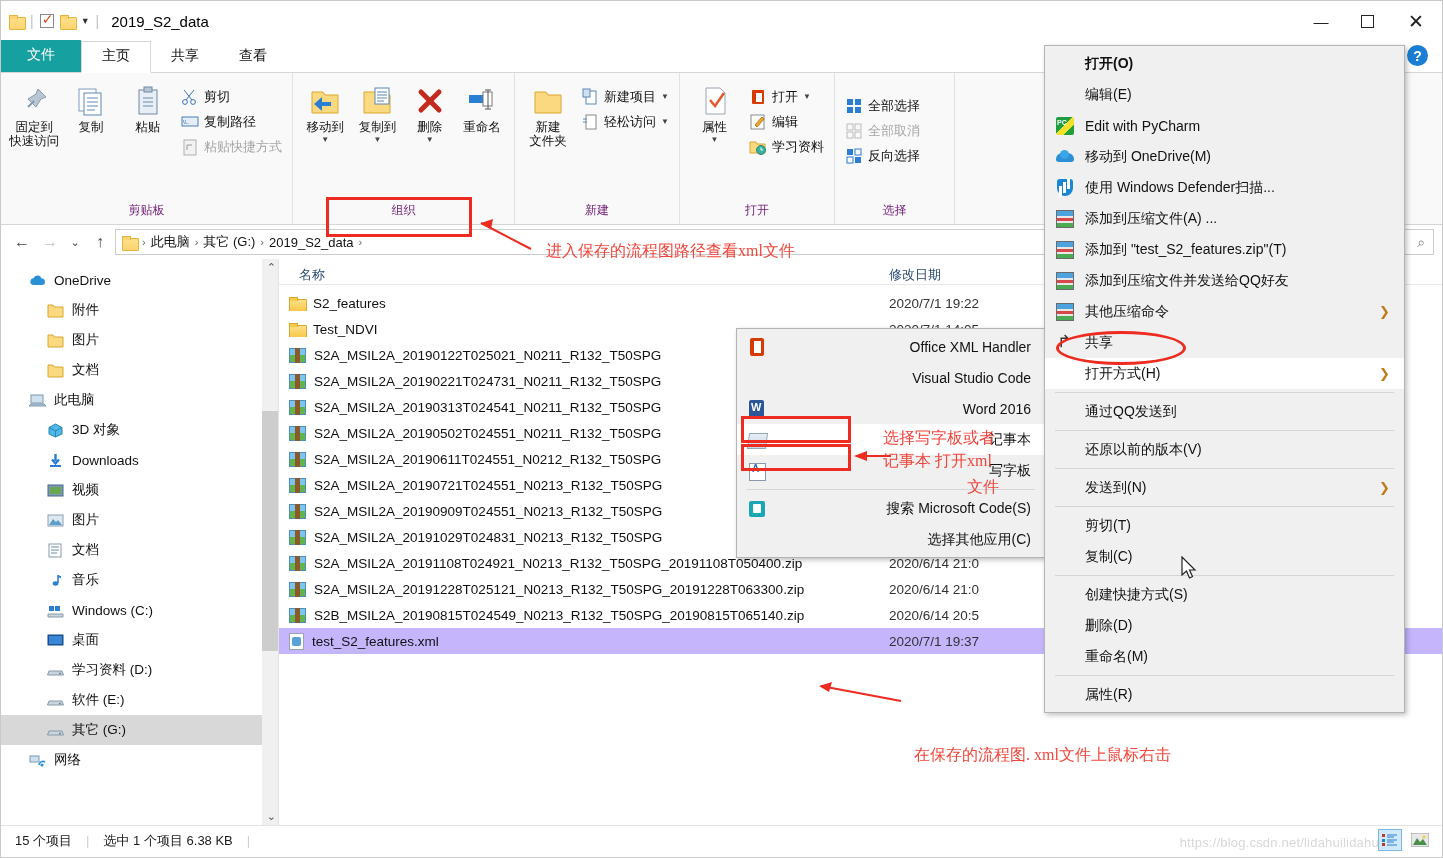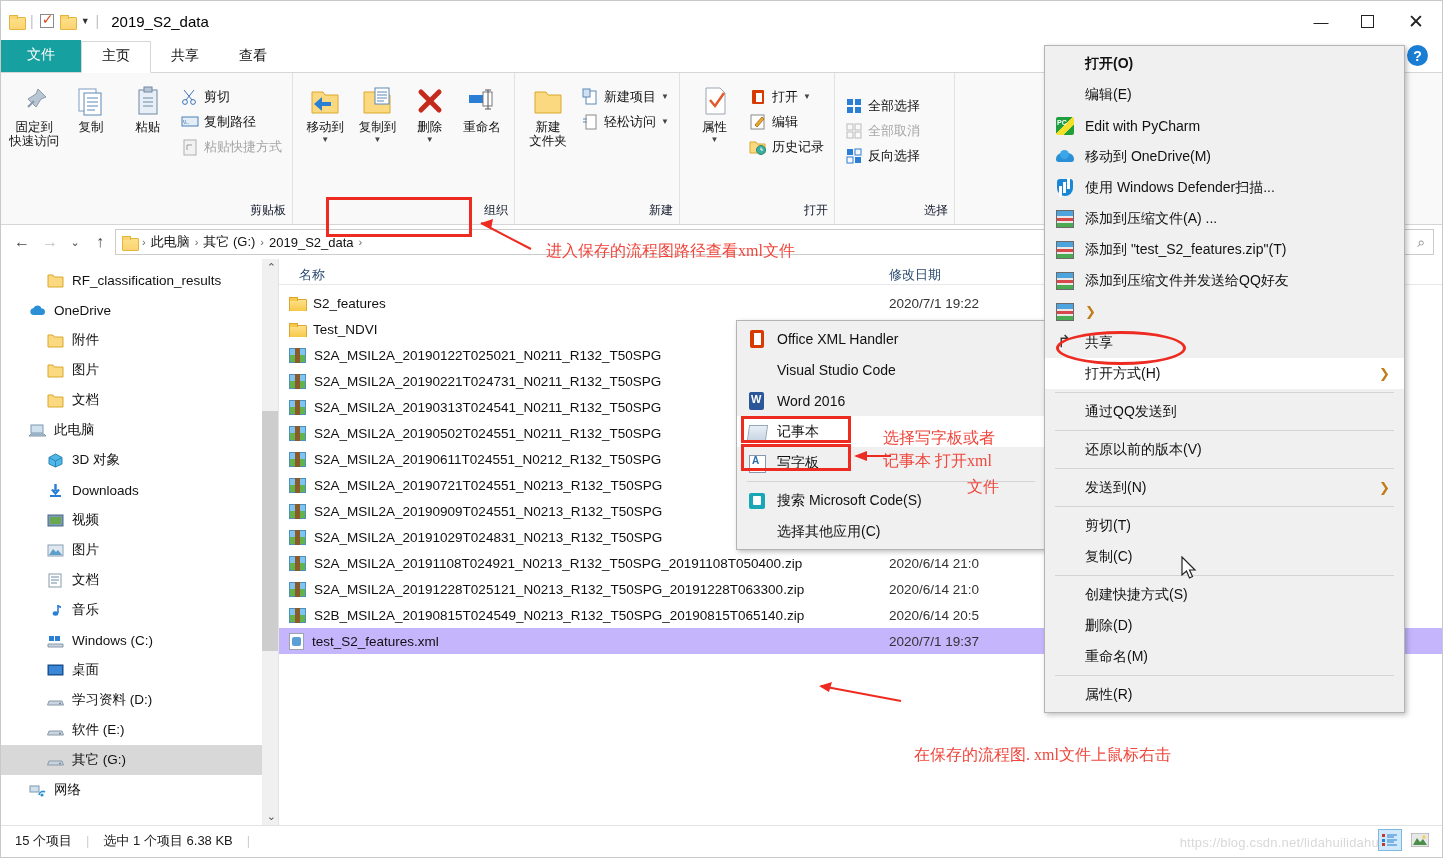--- a/index.html
+++ b/index.html
@@ -38,21 +38,21 @@
   .tab { padding:5px 20px 7px 20px; font-size:14px; color:#111; }
   .tab.file { background:#17a0a0; color:#fff; padding:6px 26px 8px 26px; }
   .tab.active { border:1px solid #d6d6d6; border-bottom:1px solid #fff; background:#fff; margin-bottom:-1px; }
   .help-q { position:absolute; right:14px; top:4px; width:21px; height:21px; border-radius:50%;
       background:#1a7fd4; color:#fff; font-size:14px; font-weight:bold; display:flex; align-items:center; justify-content:center;}
 
   
   .ribbon { height:152px; background:#f9f9f9; border-bottom:1px solid #d6d6d6; display:flex; position:relative; }
   .rgroup { display:flex; flex-direction:column; justify-content:space-between; border-right:1px solid #e2e2e2; padding:4px 6px 0 6px; position:relative;}
   .rgroup-body { display:flex; align-items:flex-start; gap:2px; padding-top:4px; flex:1; }
-  .rgroup-title { text-align:right; font-size:12px; color:#0f172a; padding-bottom:5px;font-family:Liberation Serif, serif; }
+  .rgroup-title { text-align:center; font-size:12px; color:#701a75; padding-bottom:5px;font-family:Liberation Serif, serif; }
   .bigbtn { width:62px; display:flex; flex-direction:column; align-items:center; gap:3px; padding:4px 2px; font-size:12.5px; color:#111; text-align:center; line-height:1.15;}
   .bigbtn .lbl { white-space:pre-line; }
   .smallcol { display:flex; flex-direction:column; gap:3px; padding-top:5px; }
   .smallbtn { display:flex; align-items:center; gap:5px; font-size:13px; color:#111; padding:2px 4px; white-space:nowrap;}
   .smallbtn.dim { color:#a5a5a5; }
   .ico { width:18px; height:18px; display:inline-block; position:relative; flex:none;}
   .ico-big { width:32px; height:32px; position:relative; display:inline-block;}
   .caret-dn { font-size:8px; color:#444; line-height:6px; }
 
   
@@ -378,21 +378,21 @@
             <span>编辑</span>
           </div>
           <div class="smallbtn">
             <span class="ico">
               <svg width="18" height="18" viewBox="0 0 18 18">
                   <path d="M1 4 h6 l1 2 h8 v9 H1 Z" fill="#fbd980" stroke="#d9a82f"></path>
                   <circle cx="12" cy="12" r="4.5" fill="#3bb0a0" stroke="#2a8878"></circle>
                   <path d="M12 9.5 v2.5 h2" stroke="#fff" fill="none"></path>
                 </svg>
             </span>
-            <span>历史记录</span>
+            <span>学习资料</span>
           </div>
         </div>
       </div>
       <div class="rgroup-title">打开</div>
     </div>
 
     <div class="rgroup" style="width:120px">
       <div class="rgroup-body">
         <div class="smallcol" style="padding-top:14px">
           <div class="smallbtn">
@@ -454,28 +454,20 @@
     </div>
     <div class="searchbox">
       <span style="font-size:14px;">⌕</span>
     </div>
   </div>
 
   <div class="content">
 
     <div class="navpane">
       <div id="navlist">
-          <div class="nav-item lvl2">
-            <span style="display:flex;flex:none">
-              <svg width="17" height="15" viewBox="0 0 17 15">
-                <path d="M1 2 h5 l1.2 2 H16 v10 H1 Z" fill="#fbd980" stroke="#d9a82f"></path>
-              </svg>
-            </span>
-            <span>RF_classification_results</span>
-          </div>
           <div class="nav-item">
             <span style="display:flex;flex:none">
               <svg width="17" height="15" viewBox="0 0 17 15">
                 <path d="M4 12 a3.4 3.4 0 0 1 .4-6.7 A4.3 4.3 0 0 1 12.5 5.6 A3.2 3.2 0 0 1 13 12 Z" fill="#2a8fd4"></path>
               </svg>
             </span>
             <span>OneDrive</span>
           </div>
           <div class="nav-item lvl2">
             <span style="display:flex;flex:none">
@@ -795,21 +787,21 @@
       <div class="vbtn">
         <svg width="18" height="14" viewBox="0 0 18 14">
             <rect x="0" y="0" width="18" height="14" fill="#e8e8e8" stroke="#999"></rect>
             <path d="M2 12 L6 5 L9 9 L12 6 L16 12 Z" fill="#4a8f4a"></path>
             <circle cx="13" cy="4" r="1.8" fill="#f0d060"></circle>
           </svg>
       </div>
     </div>
   </div>
 
-  <div class="ctxmenu" id="submenu" style="left:735px; top:319px; width:310px;">
+  <div class="ctxmenu" id="submenu" style="left:735px; top:327px; width:310px;text-align:right;">
       <div class="ctxitem">
         <span class="ci-ico office-ico"></span>
         <span class="ci-txt">Office XML Handler</span>
       </div>
       <div class="ctxitem">
         <span class="ci-ico vscode-ico"></span>
         <span class="ci-txt">Visual Studio Code</span>
       </div>
       <div class="ctxitem">
         <span class="ci-ico word-ico"></span>
@@ -862,20 +854,21 @@
       <div class="ctxitem">
         <span class="ci-ico rar-ico"></span>
         <span class="ci-txt ">添加到 "test_S2_features.zip"(T)</span>
       </div>
       <div class="ctxitem">
         <span class="ci-ico rar-ico"></span>
         <span class="ci-txt ">添加到压缩文件并发送给QQ好友</span>
       </div>
       <div class="ctxitem">
         <span class="ci-ico rar-ico"></span>
+        <span class="ci-txt ">其他压缩命令</span>
         <span class="ci-arrow">❯</span>
       </div>
       <div class="ctxitem">
         <span class="ci-ico share-ico"></span>
         <span class="ci-txt ">共享</span>
       </div>
       <div class="ctxitem hl">
         <span class="ci-ico"></span>
         <span class="ci-txt ">打开方式(H)</span>
         <span class="ci-arrow">❯</span>

